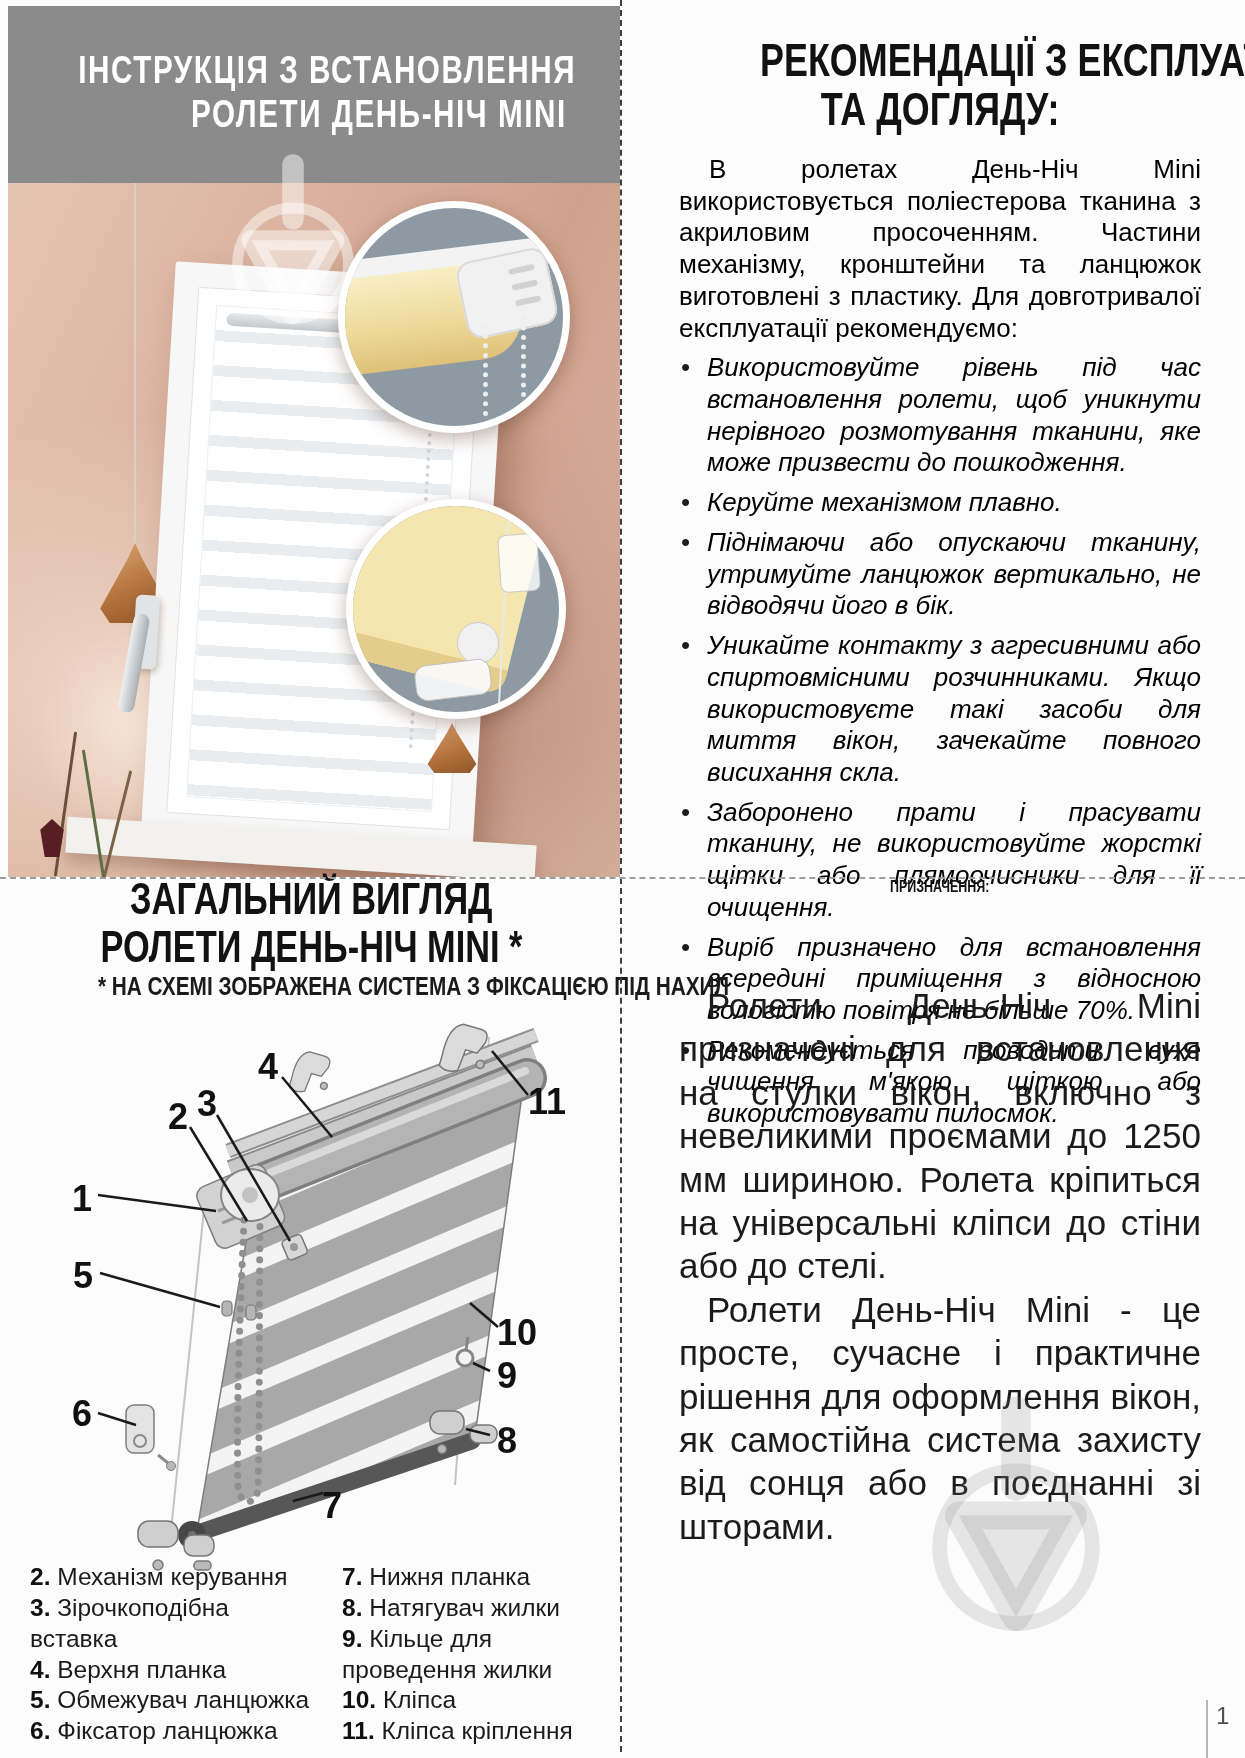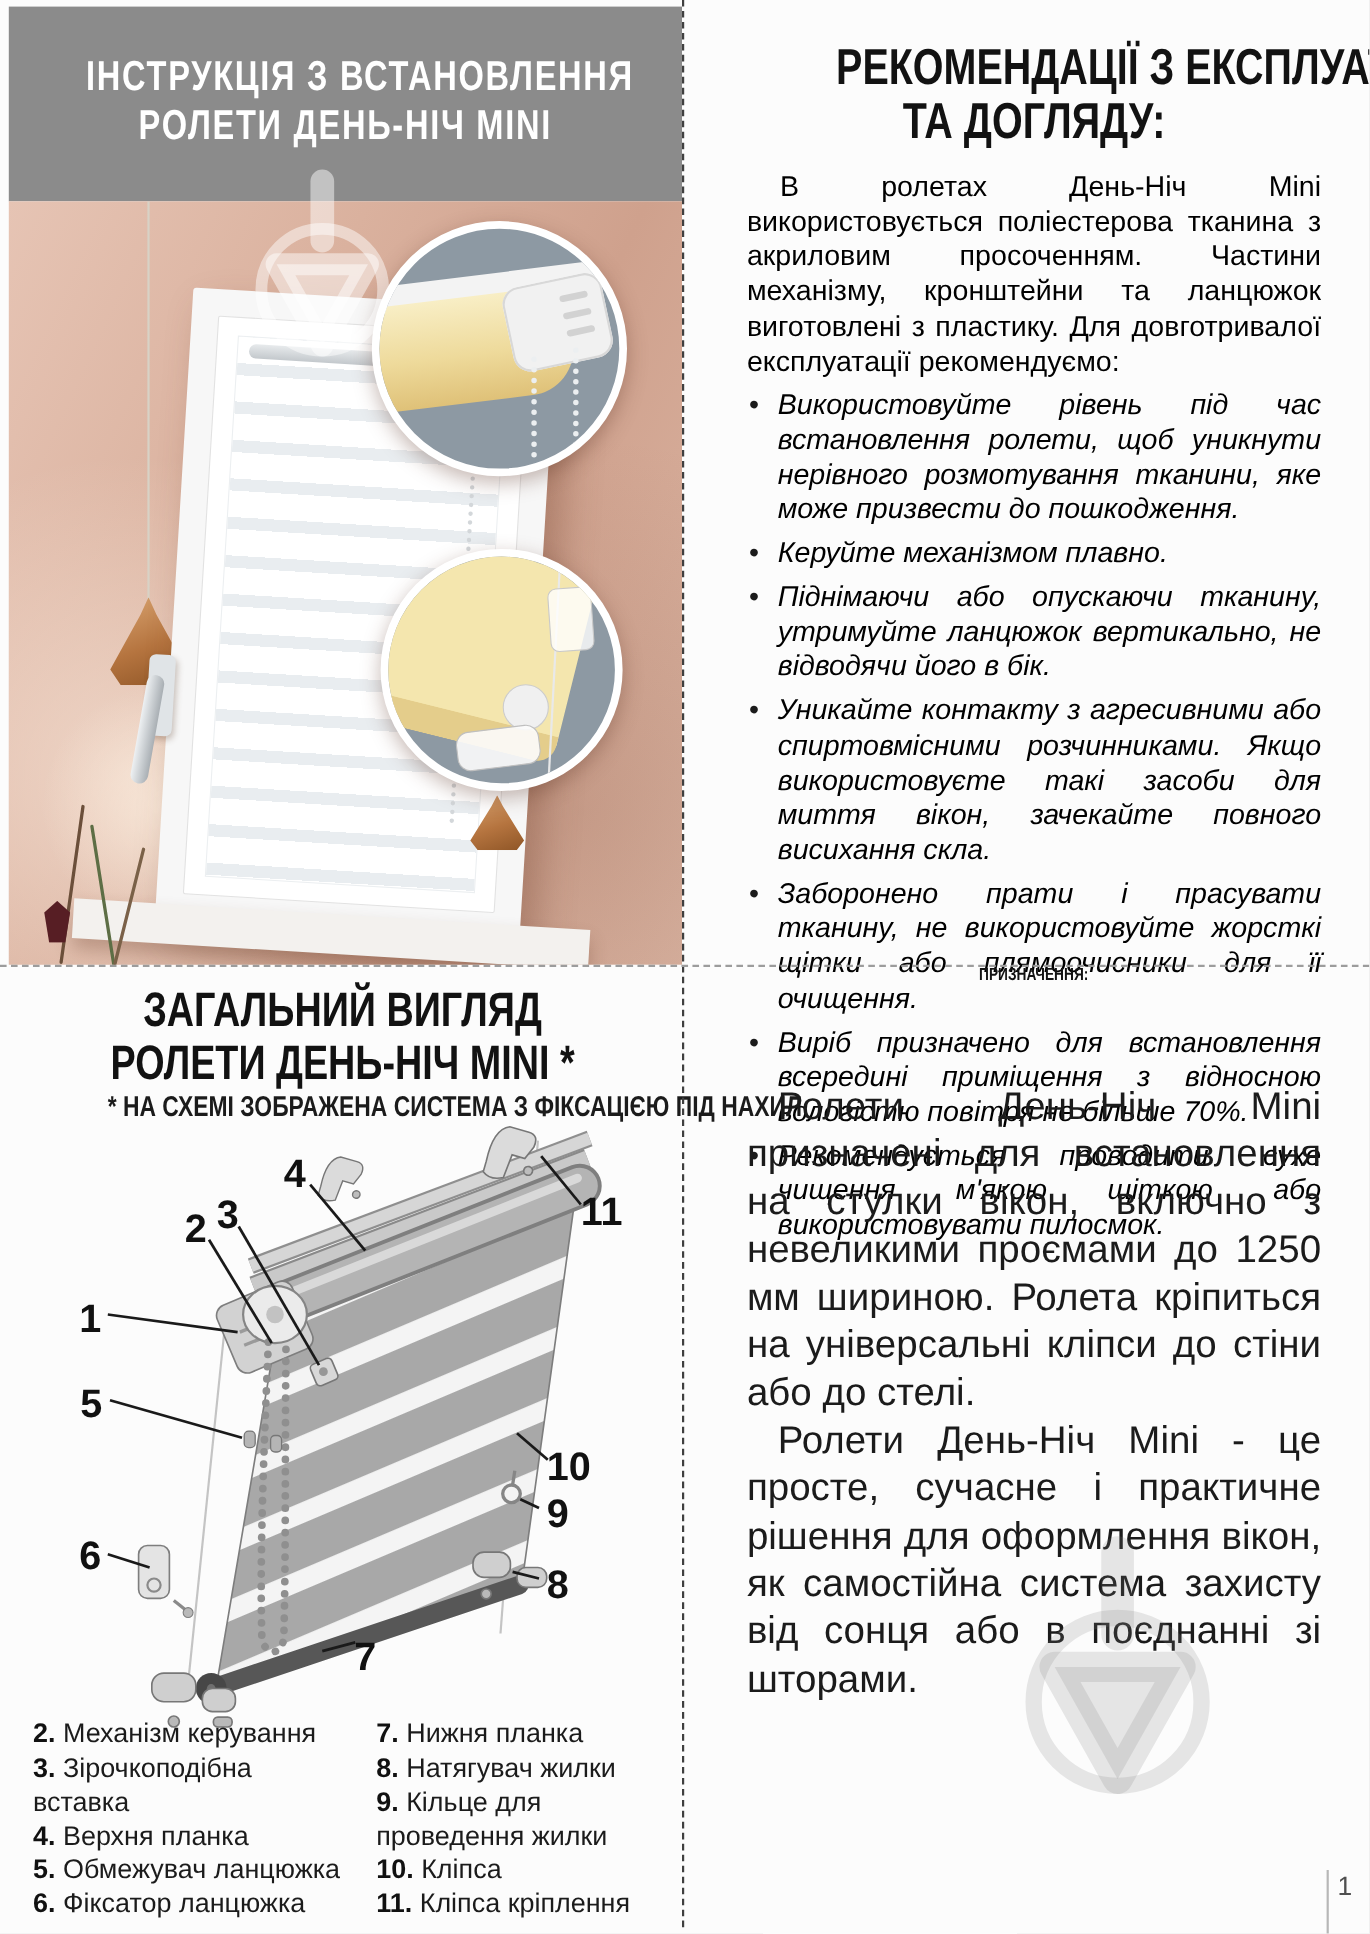--- a/index.html
+++ b/index.html
@@ -7,21 +7,21 @@
         font-family:"Liberation Sans",sans-serif;color:#1b1b1b;margin:0 auto;}
   .abs{position:absolute;}
   
   .v-divider{left:620px;top:0;height:1752px;width:0;border-left:2px dashed #3f3f3f;}
   .h-divider{top:877px;left:0;width:1245px;height:0;border-top:2px dashed #9c9c9c;}
   
   .cond{display:inline-block;transform:scaleX(.78);transform-origin:center;white-space:nowrap;}
   .hline{text-align:center;font-weight:700;color:#121212;}
   
   .tl-header{left:8px;top:6px;width:612px;height:177px;background:#8b8b8b;}
-  .tl-header .hline{color:#fff;font-size:38px;line-height:44px;letter-spacing:2px;}
+  .tl-header .hline{color:#fff;font-size:38px;line-height:44px;letter-spacing:2px;text-align:right;}
   .tl-header-inner{padding-top:42px;text-align:center;}
   
   .photo{left:8px;top:183px;width:612px;height:694px;overflow:hidden;
          background:linear-gradient(115deg,#e6c4b4 0%,#dab19e 35%,#cfa18d 62%,#dcb6a4 100%);}
   .wall-shadow{left:0;top:0;width:612px;height:694px;
          background:radial-gradient(circle at 18% 75%, rgba(255,243,232,.55), rgba(255,243,232,0) 40%),
                     radial-gradient(circle at 85% 80%, rgba(120,70,50,.18), rgba(120,70,50,0) 45%);}
   .window{left:150px;top:88px;width:332px;height:575px;background:#f7f7f7;border-radius:3px;
           transform:rotate(3.5deg);box-shadow:14px 18px 34px rgba(110,60,40,.35);}
   .window-frame{position:absolute;left:24px;top:24px;right:24px;bottom:24px;background:#ffffff;
@@ -72,21 +72,21 @@
   
   .tr-col{left:623px;top:0;width:622px;height:877px;padding:36px 44px 0 56px;box-sizing:border-box;}
   .tr-title .hline{font-size:46px;line-height:49px;}
   .body-text{font-size:26px;line-height:1.22;text-align:justify;color:#000000;}
   .intro{margin-top:20px;text-indent:30px;}
   .bullets{margin-top:6px;}
   .bullet-row{display:flex;margin-top:8px;}
   .dot{flex:none;width:26px;font-size:26px;padding-left:2px;}
   .btext{flex:1;font-style:italic;}
   
-  .bl-titles{left:0;top:895px;width:622px;text-align:center;text-decoration:underline;}
+  .bl-titles{left:0;top:875px;width:622px;text-align:center;text-decoration:underline;}
   .bl-titles .hline{font-size:44px;line-height:48px;}
   .bl-sub{font-size:26px;line-height:30px;font-weight:700;padding-left:19px;}
   .bl-sub .cond{transform:scaleX(.8);}
   .diagram{left:0;top:1015px;width:622px;height:560px;}
   .legend{left:30px;top:1562px;width:566px;display:flex;gap:26px;font-size:24.5px;line-height:1.26;}
   .legend .col-l{width:286px;}
   .legend .col-r{width:254px;}
   .legend b{color:#111;}
   
   .br-col{left:623px;top:834px;width:622px;height:880px;padding:44px 44px 0 56px;box-sizing:border-box;}

